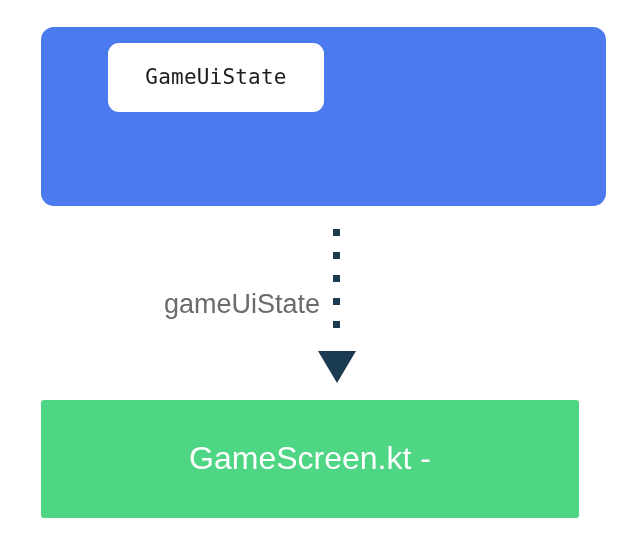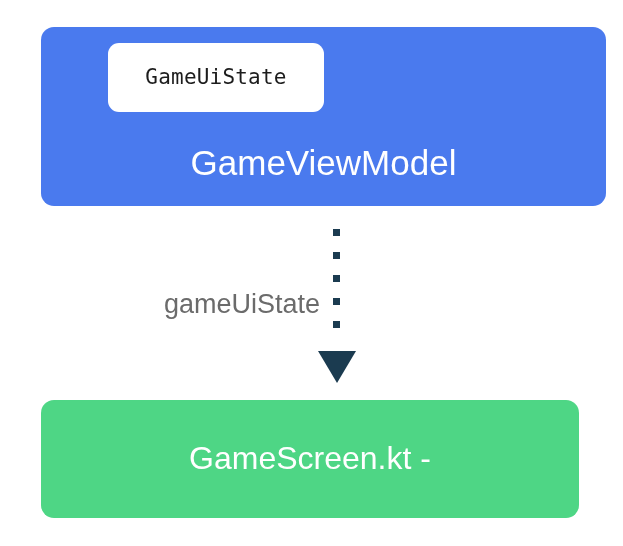--- a/index.html
+++ b/index.html
@@ -112,21 +112,21 @@
   }
 
   
   .node-screen {
     position: absolute;
     left: 33px;
     top: 400px;
     width: 538px;
     height: 118px;
     background: #4ed685;
-    border-radius: 13px;
+    border-radius: 3px;
     display: flex;
     flex-direction: column;
     align-items: center;
     justify-content: center;
     box-sizing: border-box;
   }
 
   .node-screen-line {
     font-family: "Liberation Sans", sans-serif;
     font-size: 32px;
@@ -138,21 +138,20 @@
 </style>
 </head>
 <body>
 
 <div id="diagram-canvas">
 
   <div class="node-viewmodel">
     <div class="state-chip">
       <span class="state-chip-label">GameUiState</span>
     </div>
-    <div class="node-viewmodel-title">GameViewModel</div>
   </div>
 
   <div class="connector">
     <div class="connector-dot" style="left:325px; top:229px;"></div>
     <div class="connector-dot" style="left:325px; top:252px;"></div>
     <div class="connector-dot" style="left:325px; top:275px;"></div>
     <div class="connector-dot" style="left:325px; top:298px;"></div>
     <div class="connector-dot" style="left:325px; top:321px;"></div>
     <div class="connector-arrowhead"></div>
     <div class="connector-label">gameUiState</div>

